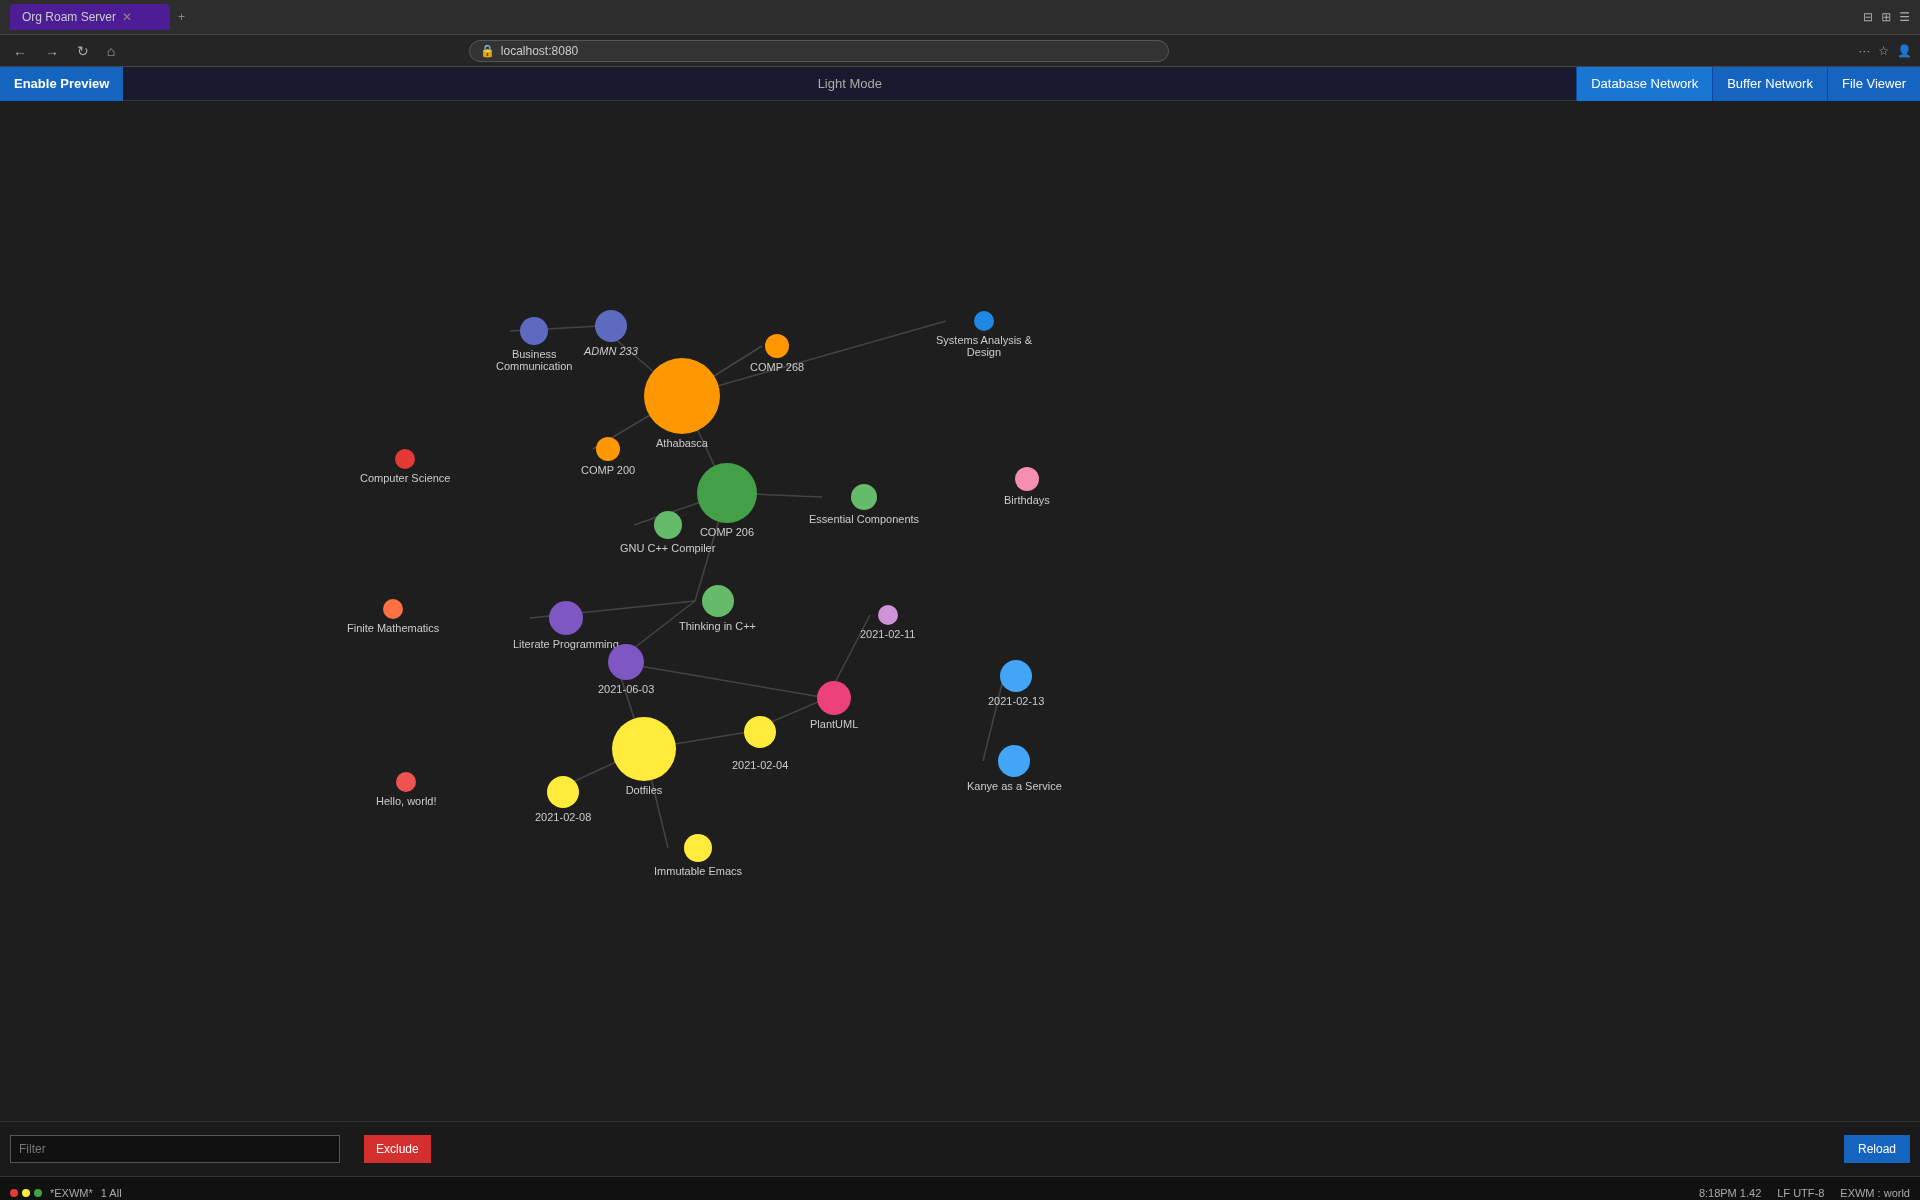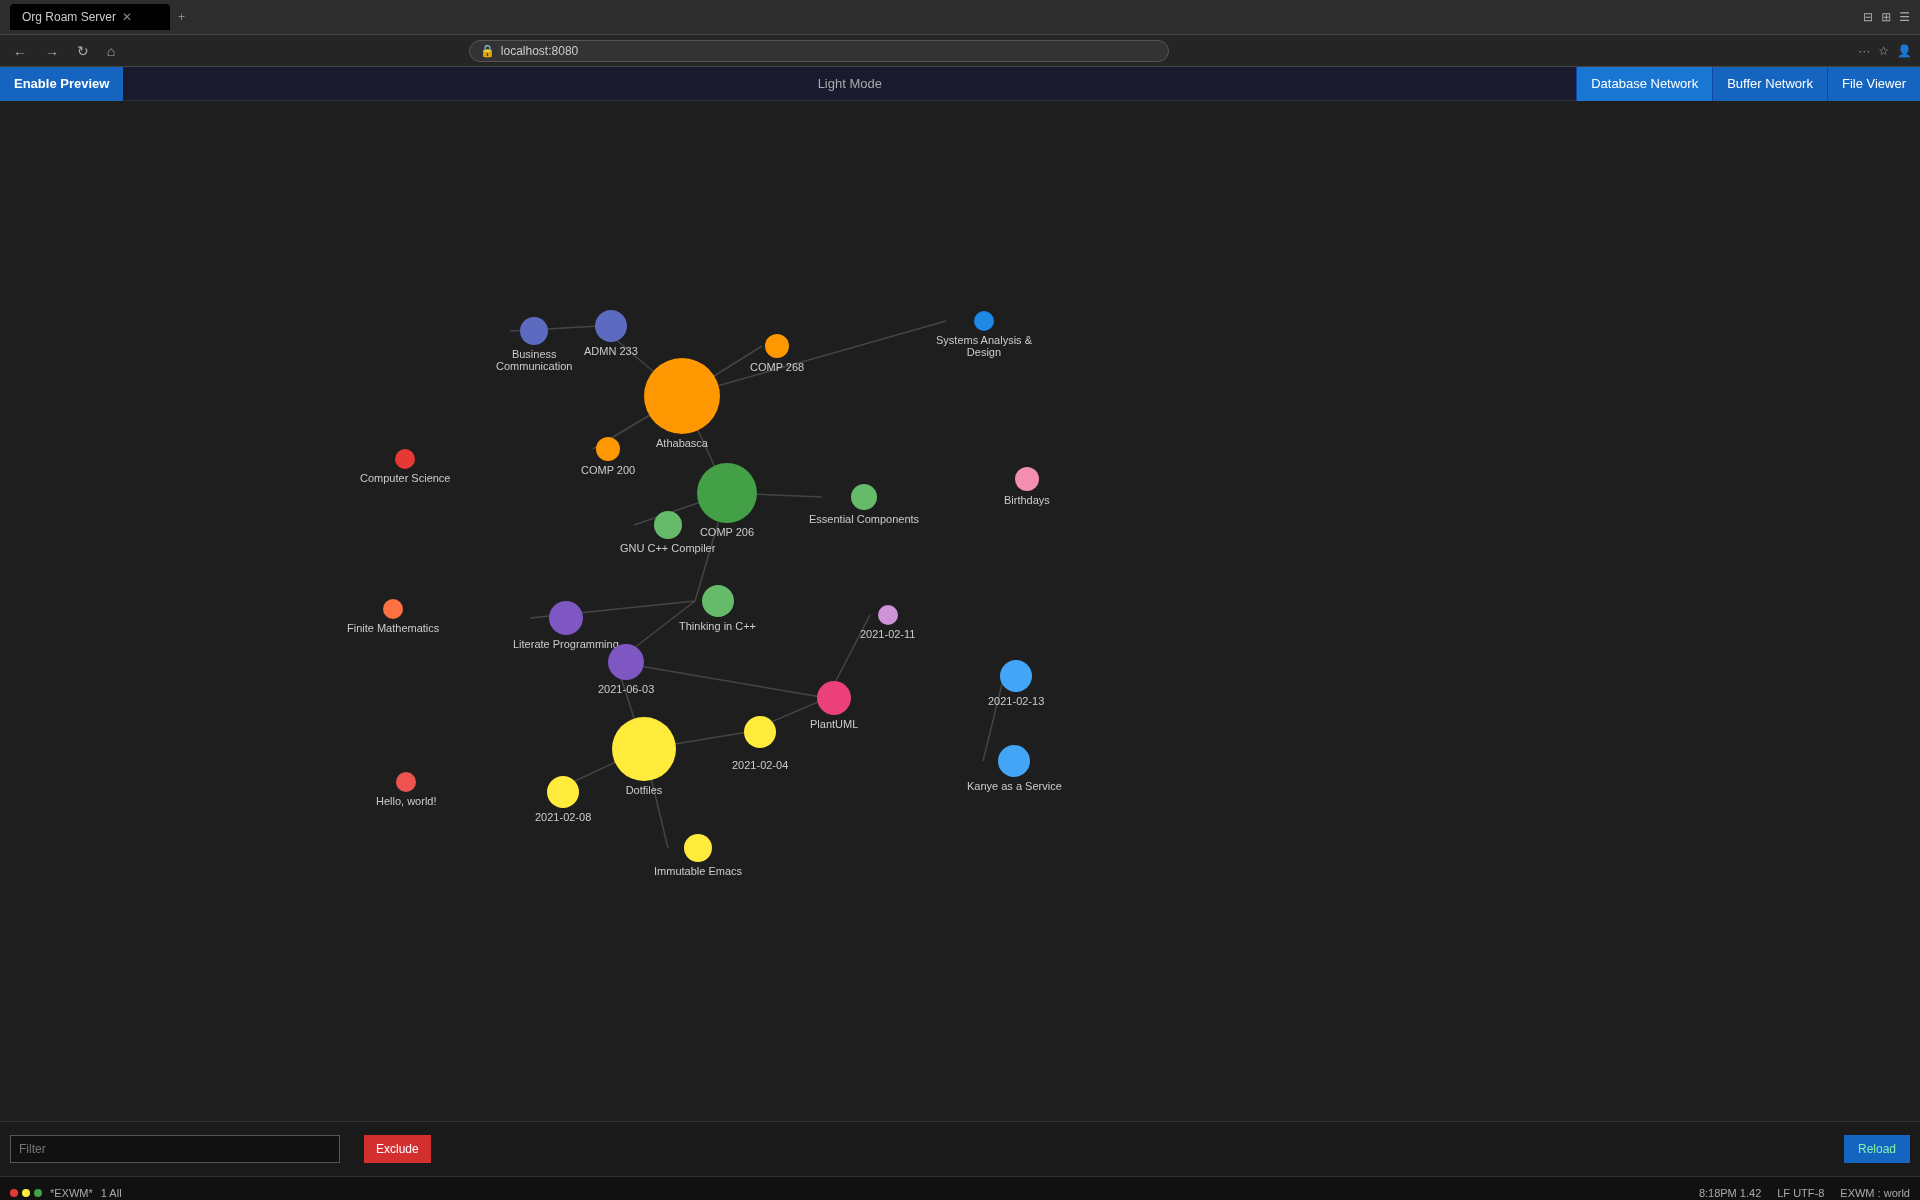--- a/index.html
+++ b/index.html
@@ -9,21 +9,21 @@
     .browser-titlebar {
       background: #2d2d2d;
       height: 35px;
       display: flex;
       align-items: center;
       padding: 0 10px;
       gap: 8px;
       border-bottom: 1px solid #444;
     }
     .browser-tab {
-      background: #000000;
+      background: #4c1d95;
       border-radius: 4px 4px 0 0;
       padding: 6px 12px;
       display: flex;
       align-items: center;
       gap: 6px;
       font-size: 12px;
       color: #ccc;
       min-width: 160px;
     }
     .tab-close { cursor: pointer; color: #888; }
@@ -156,21 +156,21 @@
       background: #d32f2f;
       color: white;
       border: none;
       padding: 4px 12px;
       height: 28px;
       cursor: pointer;
       font-size: 12px;
     }
     .reload-btn {
       background: #1565c0;
-      color: #86efac;
+      color: #ffffff;
       border: none;
       padding: 4px 14px;
       height: 28px;
       cursor: pointer;
       font-size: 12px;
       margin-left: auto;
     }
 
     
     .status-bar {
@@ -251,21 +251,21 @@
       <line x1="644" y1="648" x2="748" y2="631" stroke="#555" stroke-width="1.5" opacity="0.7"></line>
       <line x1="644" y1="648" x2="551" y2="691" stroke="#555" stroke-width="1.5" opacity="0.7"></line>
       <line x1="644" y1="648" x2="668" y2="747" stroke="#555" stroke-width="1.5" opacity="0.7"></line>
       <line x1="827" y1="597" x2="748" y2="631" stroke="#555" stroke-width="1.5" opacity="0.7"></line>
     </svg>
   <div id="nodes-container">
       <div class="node" style="left: 496px; top: 216px;">
         <div class="node-circle" style="width: 28px; height: 28px; background: rgb(92, 107, 192);"></div>
         <div class="node-label">Business<br>Communication</div>
       </div>
-      <div class="node" style="left: 584px; top: 209px;">
+      <div class="node" style="left: 584px; top: 209px; font-style: italic;">
         <div class="node-circle" style="width: 32px; height: 32px; background: rgb(92, 107, 192);"></div>
         <div class="node-label">ADMN 233</div>
       </div>
       <div class="node" style="left: 750px; top: 233px;">
         <div class="node-circle" style="width: 24px; height: 24px; background: rgb(255, 152, 0);"></div>
         <div class="node-label">COMP 268</div>
       </div>
       <div class="node" style="left: 936px; top: 210px;">
         <div class="node-circle" style="width: 20px; height: 20px; background: rgb(30, 136, 229);"></div>
         <div class="node-label">Systems Analysis &amp;<br>Design</div>

